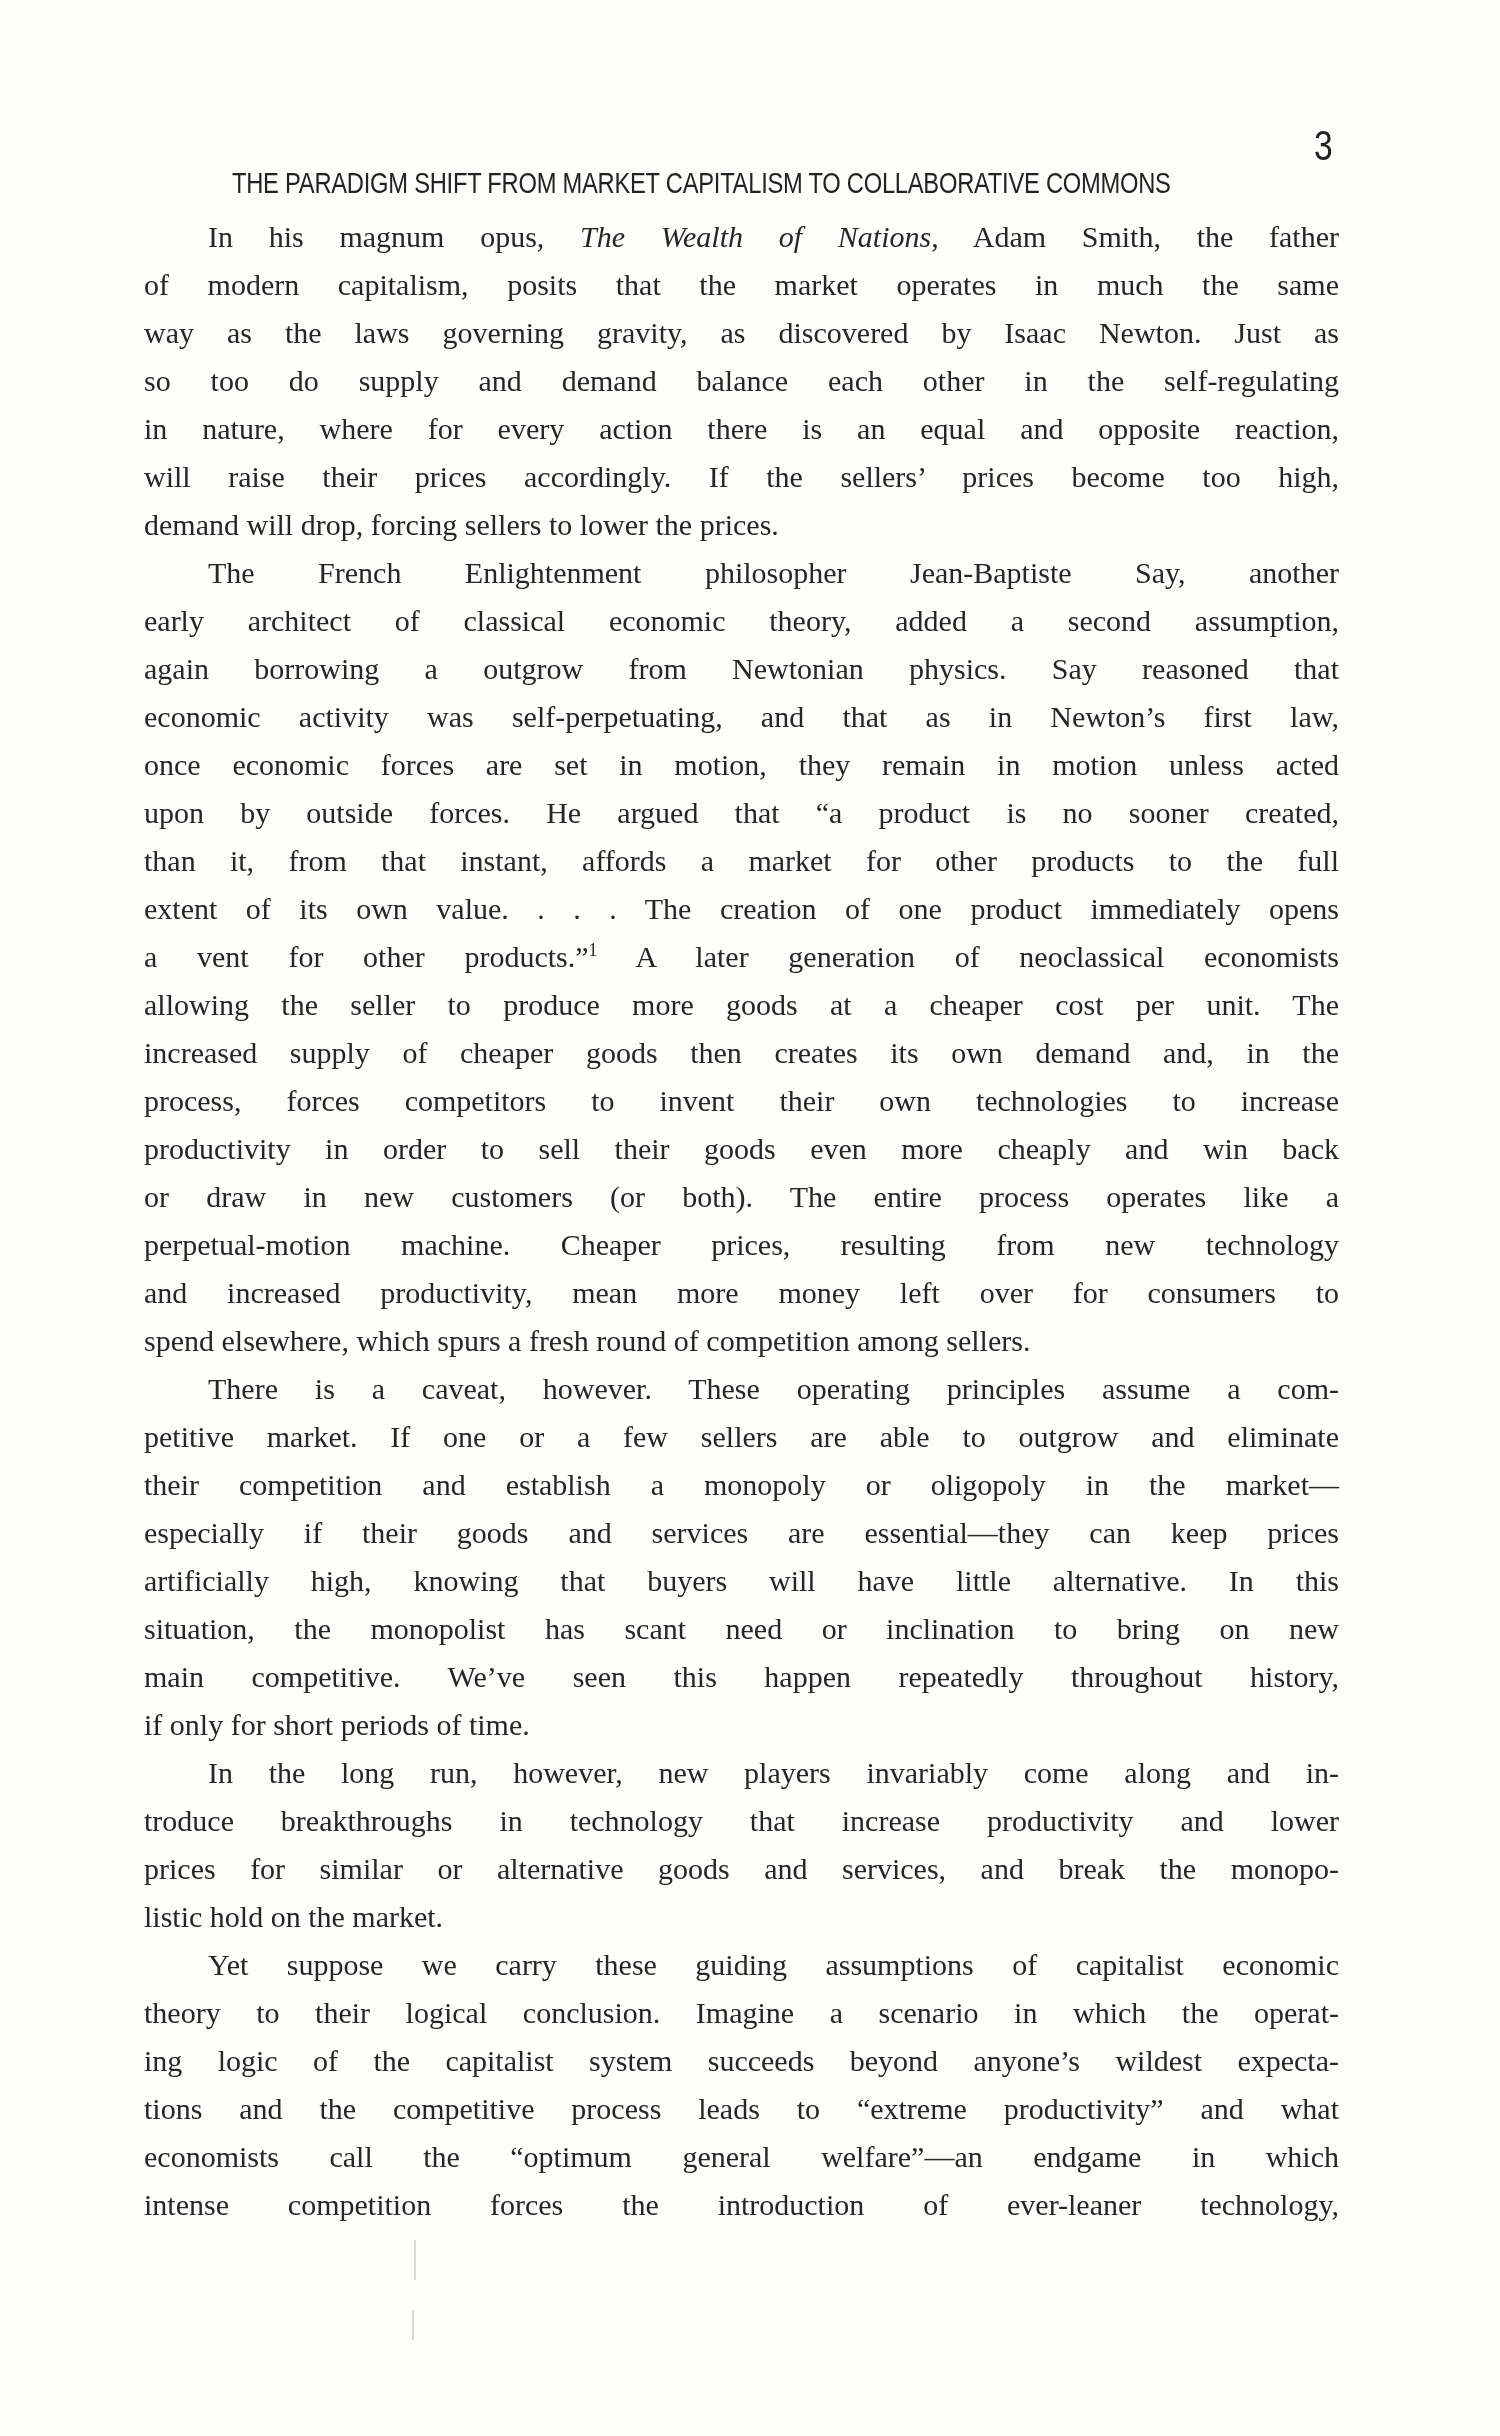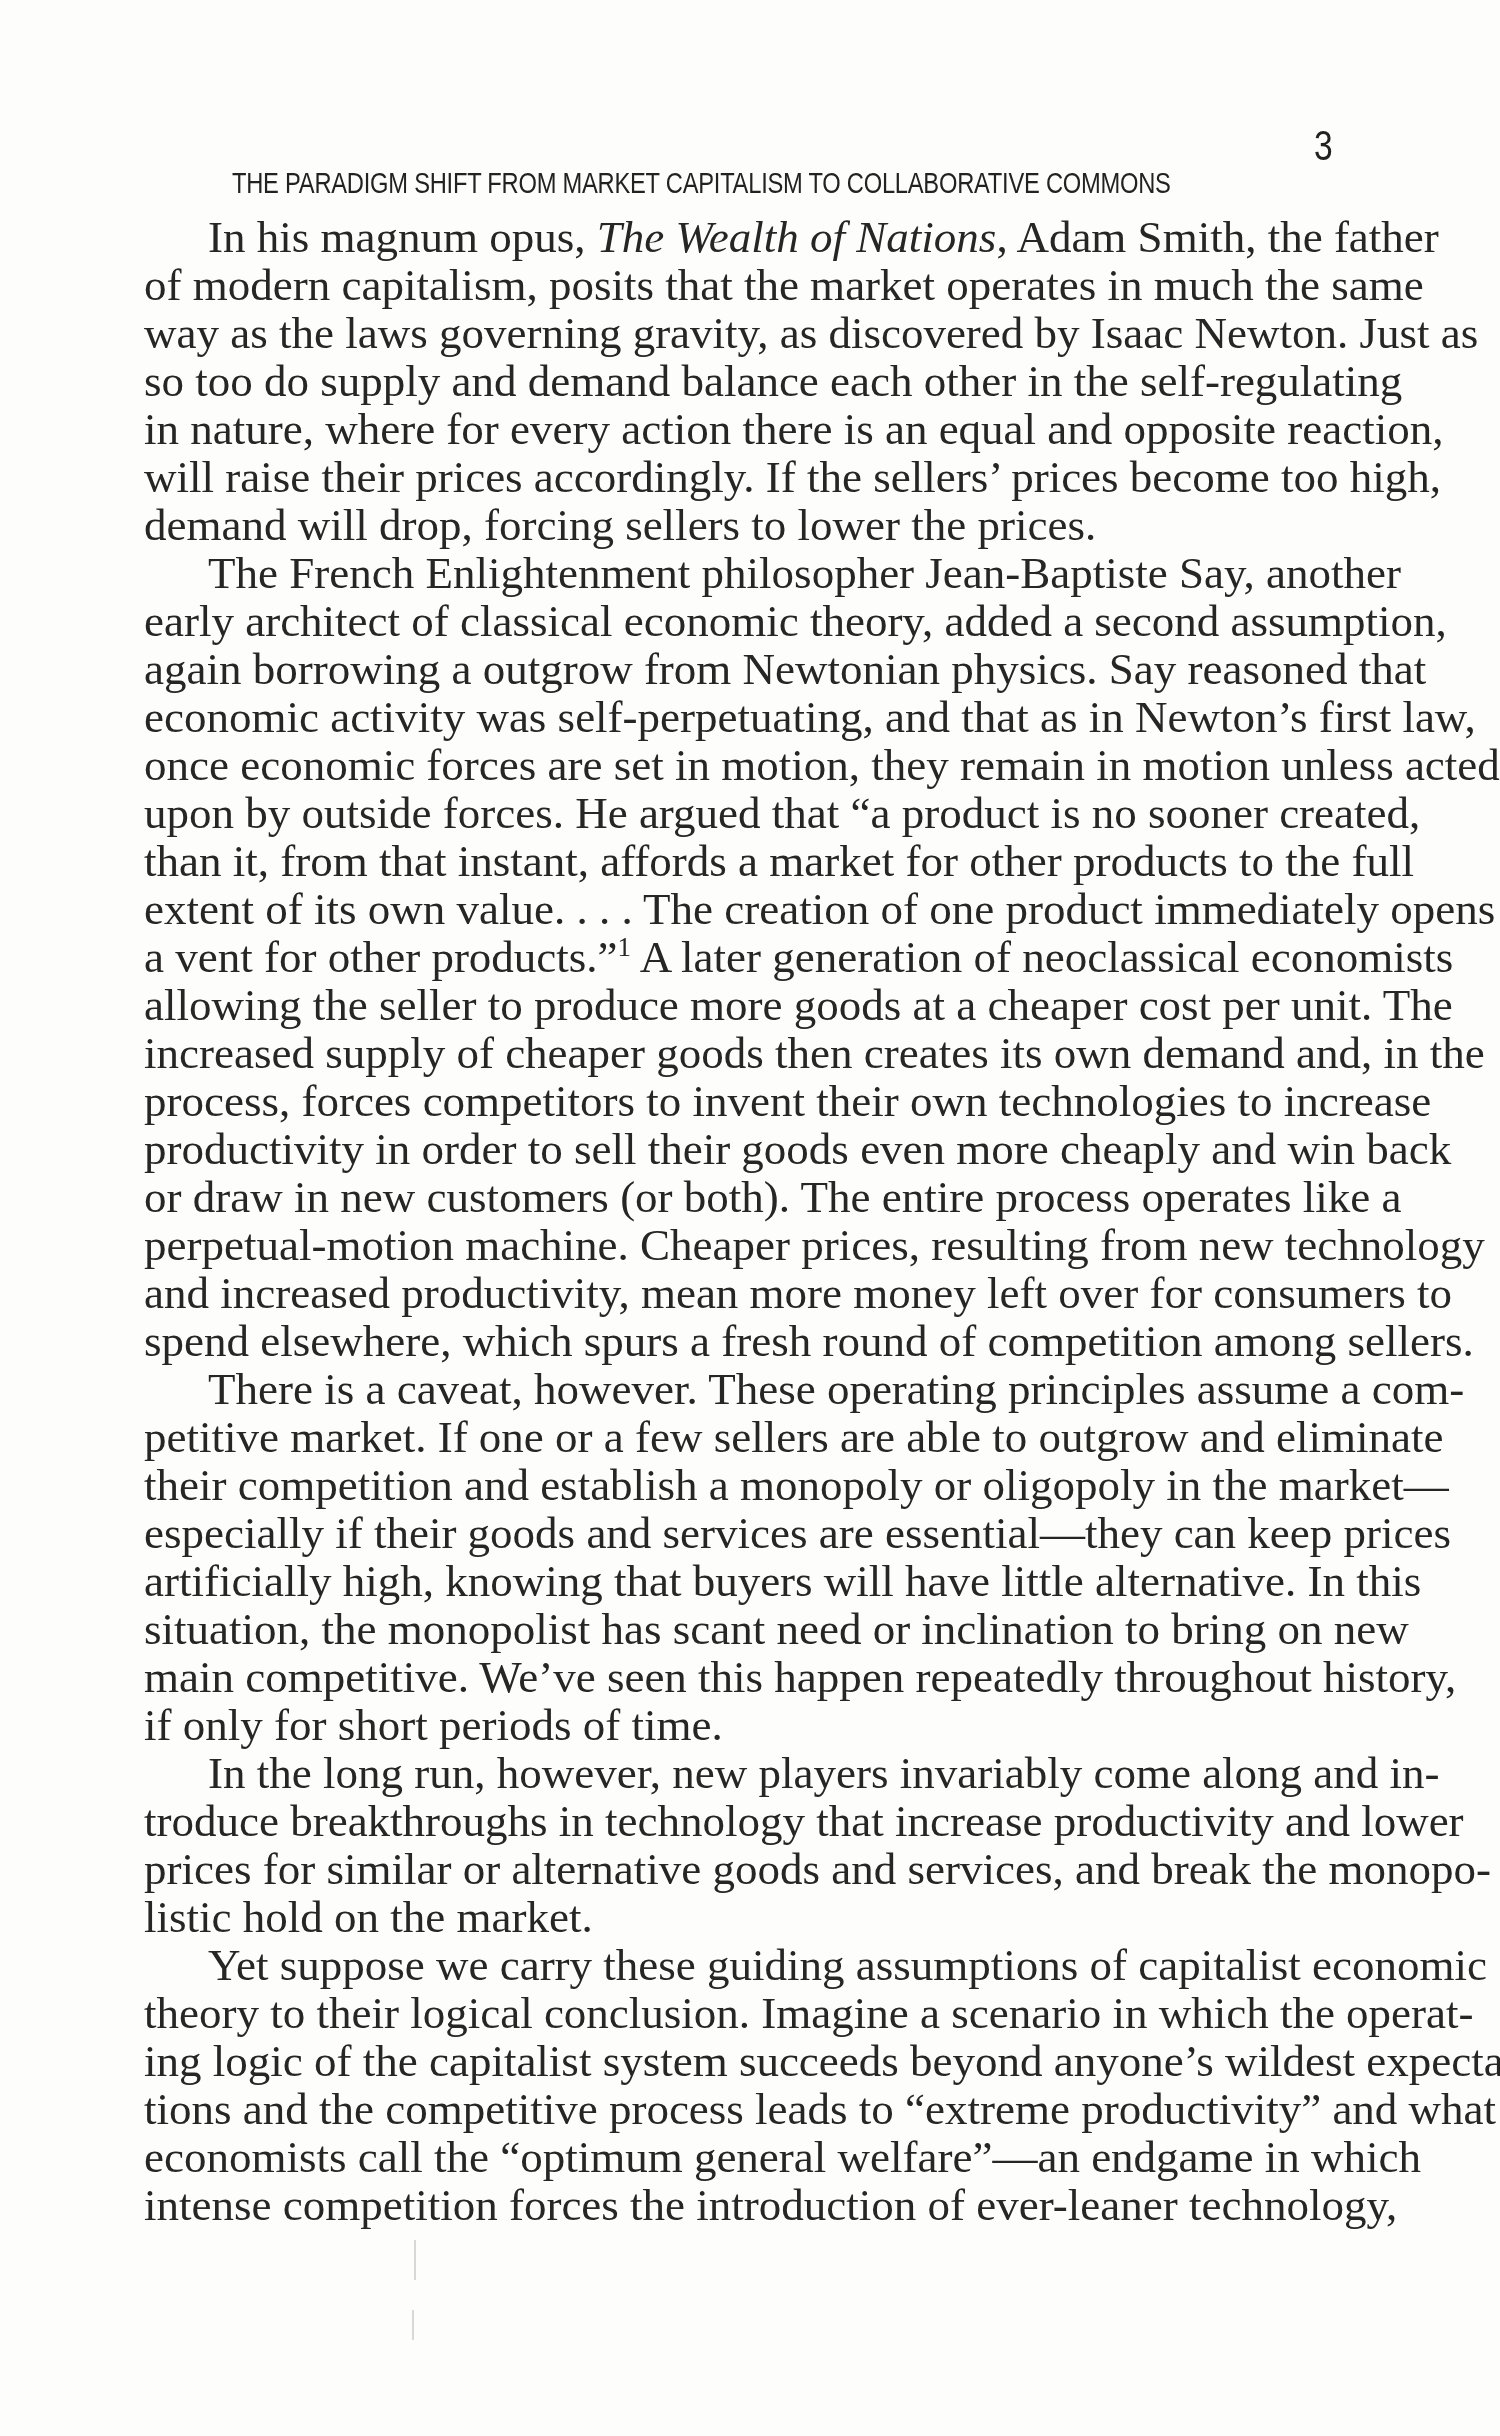--- a/index.html
+++ b/index.html
@@ -32,21 +32,21 @@
     transform-origin: 0 50%;
     transform: scaleX(0.8);
     color: #222;
   }
   .body-text {
     position: absolute;
     left: 144px;
     top: 213px;
     width: 1195px;
     font-family: "Liberation Serif", serif;
-    font-size: 45px;
+    font-size: 30px;
     color: #262626;
   }
   .line {
     display: block;
     height: 48px;
     line-height: 48px;
     white-space: nowrap;
     text-align: justify;
     text-align-last: justify;
     overflow: visible;

